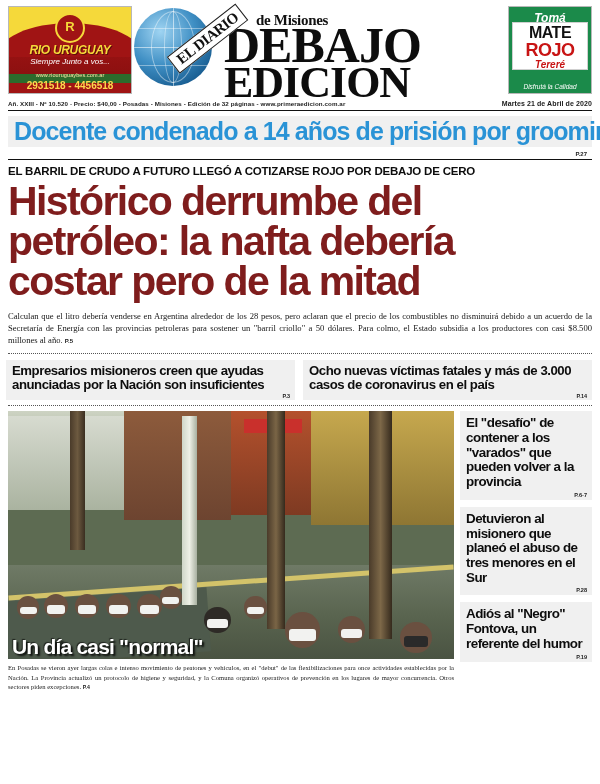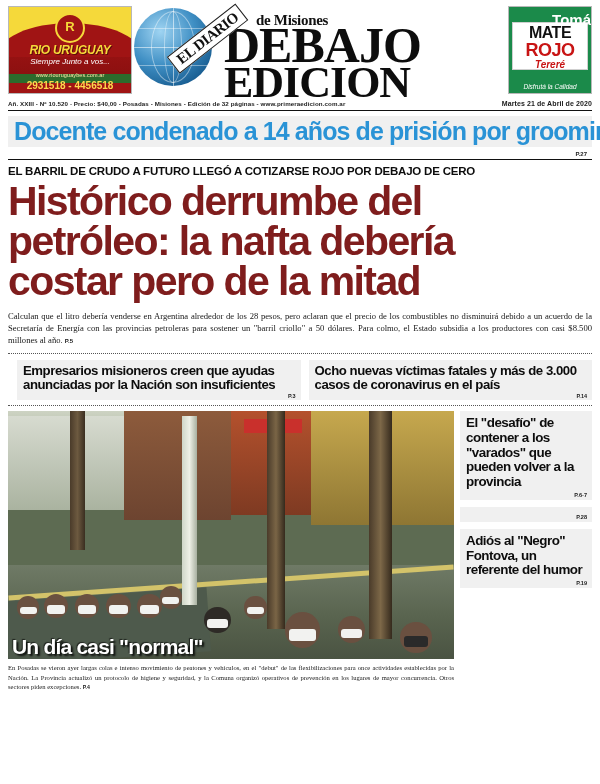--- a/index.html
+++ b/index.html
@@ -221,24 +221,25 @@
     background: #1b8a4a;
   }
   .ad-right .mr-bottom {
     position: absolute;
     left: 0; right: 0; bottom: 0; height: 38px;
     background: #1b8a4a;
   }
   .ad-right .mr-tomd {
     position: absolute;
     left: 0; right: 0; top: 4px;
-    text-align: right;
+    text-align: center;
     color: #ffffff;
-    font-weight: bold;
-    font-size: 15px;
+    font-style: italic;
+    font-weight: bold;
+    font-size: 12px;
     z-index: 3;
   }
   .ad-right .mr-label {
     position: absolute;
     left: 3px; right: 3px; top: 15px;
     height: 46px;
     background: #ffffff;
     border: 1px solid #cfcfcf;
     z-index: 2;
     text-align: center;
@@ -355,21 +356,21 @@
     font-family: "Liberation Sans", sans-serif;
   }
   .dots {
     margin: 6px 8px 0 8px;
     border-top: 1px dotted #555;
   }
 
   
   .secondary {
     display: flex;
-    margin: 6px 8px 0 17px;
+    margin: 6px 8px 0 6px;
     gap: 8px;
   }
   .sec-card {
     flex: 1 1 0;
     background: #f0f0f0;
     padding: 4px 6px 8px 6px;
     position: relative;
     box-sizing: border-box;
   }
   .sec-card h3 {
@@ -741,20 +742,21 @@
         <span class="pref">P.4</span>
       </div>
     </div>
 
     <div class="rail">
       <div class="rail-card">
         <h4>El "desafío" de contener a los "varados" que pueden volver a la provincia</h4>
         <span class="pref">P.6-7</span>
       </div>
       <div class="rail-card">
+        <h4>Detuvieron al misionero que planeó el abuso de tres menores en el Sur</h4>
         <span class="pref">P.28</span>
       </div>
       <div class="rail-card">
         <h4>Adiós al "Negro" Fontova, un referente del humor</h4>
         <span class="pref">P.19</span>
       </div>
     </div>
 
   </div>
 

